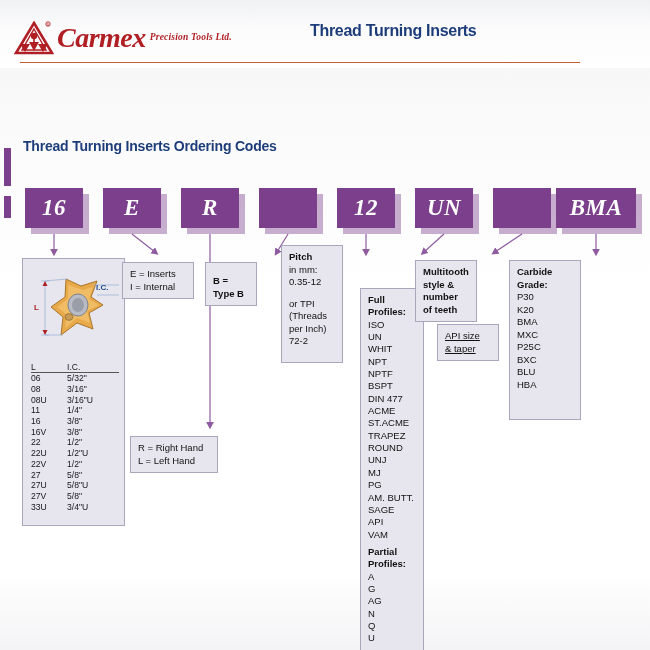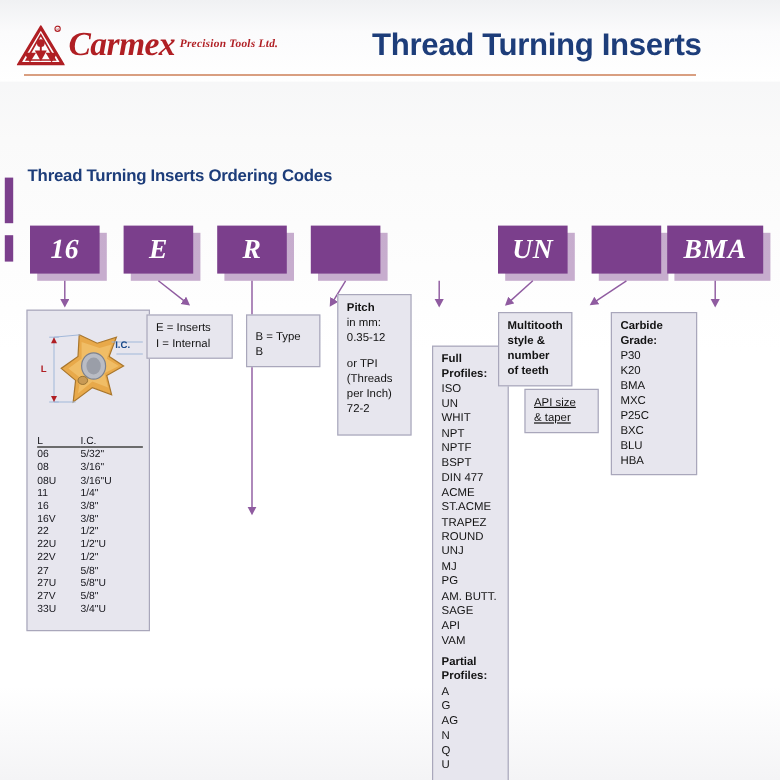--- a/index.html
+++ b/index.html
@@ -34,21 +34,21 @@
   }
   #logo-text-sub {
     font-family: "Liberation Serif", serif;
     font-style: italic; font-weight: bold;
     font-size: 9.5px; color: #b01f24;
     margin-left: 4px; margin-bottom: 3px; letter-spacing: 0.2px;
   }
   #header-title {
     position: absolute; left: 310px; top: 22px;
     font-family: "Liberation Sans", sans-serif;
-    font-weight: bold; font-size: 26px;
+    font-weight: bold; font-size: 16px;
     color: #1d3d7a; letter-spacing: -0.3px;
   }
   #header-rule {
     position: absolute; left: 20px; top: 62px; width: 560px; height: 1px;
     background: #c0602f;
   }
 
   
   #sect-title {
     position: absolute; left: 23px; top: 93px;
@@ -155,20 +155,23 @@
       <span>16</span>
     </div>
   <div class="code-box" style="left:103px; width:58px;">
       <span>E</span>
     </div>
   <div class="code-box" style="left:181px; width:58px;">
       <span>R</span>
     </div>
   <div class="code-box" style="left:259px; width:58px;">
       <span></span>
+    </div>
+  <div class="code-box" style="left:337px; width:58px;">
+      <span>12</span>
     </div>
   <div class="code-box" style="left:415px; width:58px;">
       <span>UN</span>
     </div>
   <div class="code-box" style="left:493px; width:58px;">
       <span></span>
     </div>
   <div class="code-box" style="left:556px; width:80px;">
       <span>BMA</span>
     </div>
@@ -280,22 +283,26 @@
             </tr>
           </tbody>
       </table>
     </div>
   </div>
 
   <div class="ibox" style="left:122px; top:262px; width:72px;">
     <div>E = Inserts</div>
     <div>I  = Internal</div>
   </div>
-
-  <div class="ibox" style="left:205px; top:262px; width:62px;">
+  <div class="ibox" style="left:130px; top:436px; width:88px;">
+    <div>R = Right Hand</div>
+    <div>L = Left Hand</div>
+  </div>
+
+  <div class="ibox" style="left:205px; top:262px; width:52px;font-weight:bold;">
     <div style="margin-top:7px;">B = Type B</div>
   </div>
 
   <div class="ibox" style="left:281px; top:245px; width:62px; height:118px;">
     <div style="font-weight:bold;">Pitch</div>
     <div>in mm:</div>
     <div>0.35-12</div>
     <div style="height:9px;"></div>
     <div>or TPI</div>
     <div>(Threads</div>
@@ -343,21 +350,21 @@
     <div>Multitooth</div>
     <div>style &amp;</div>
     <div>number</div>
     <div>of teeth</div>
   </div>
   <div class="ibox" style="left:437px; top:324px; width:62px;text-decoration:underline;">
     <div>API size</div>
     <div>&amp; taper</div>
   </div>
 
-  <div class="ibox" style="left:509px; top:260px; width:72px; height:136px;">
+  <div class="ibox" style="left:509px; top:260px; width:72px; height:160px;">
     <div style="font-weight:bold;">Carbide</div>
     <div style="font-weight:bold;">Grade:</div>
     <div id="grade-list">
         <div>P30</div>
         <div>K20</div>
         <div>BMA</div>
         <div>MXC</div>
         <div>P25C</div>
         <div>BXC</div>
         <div>BLU</div>

